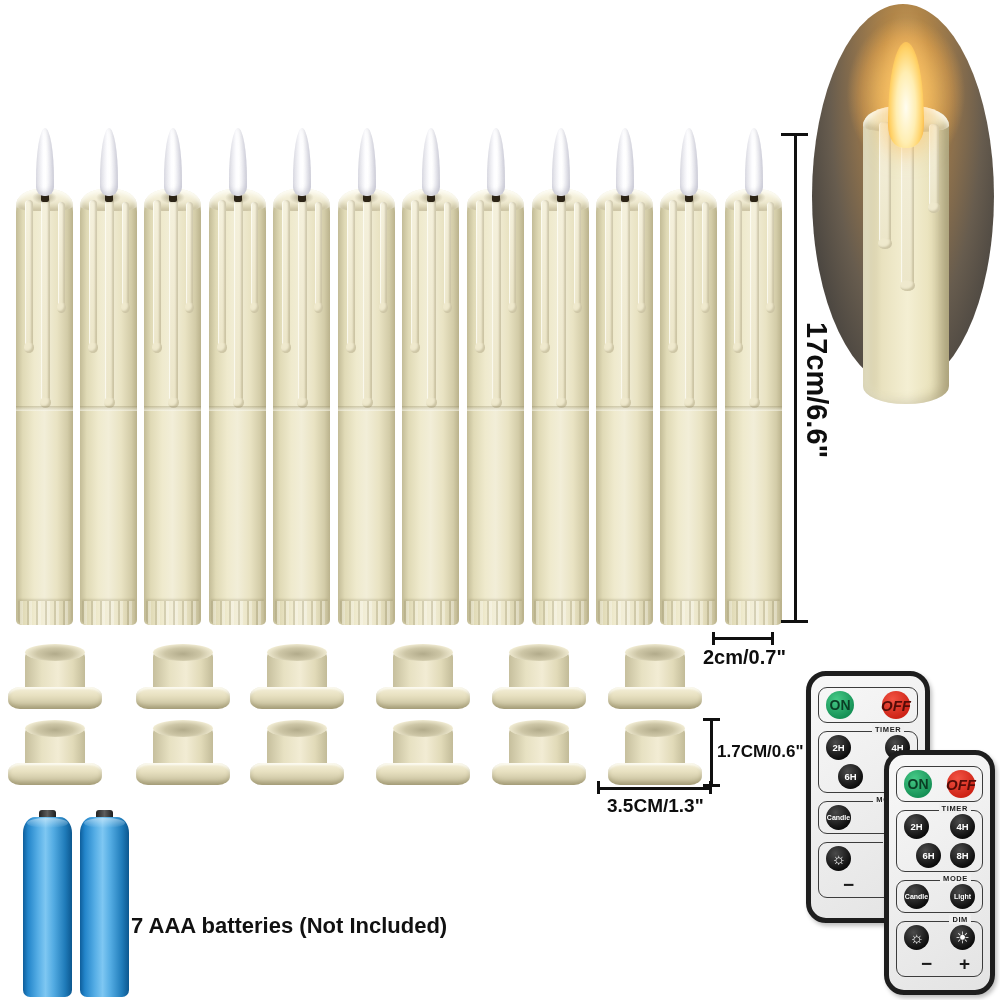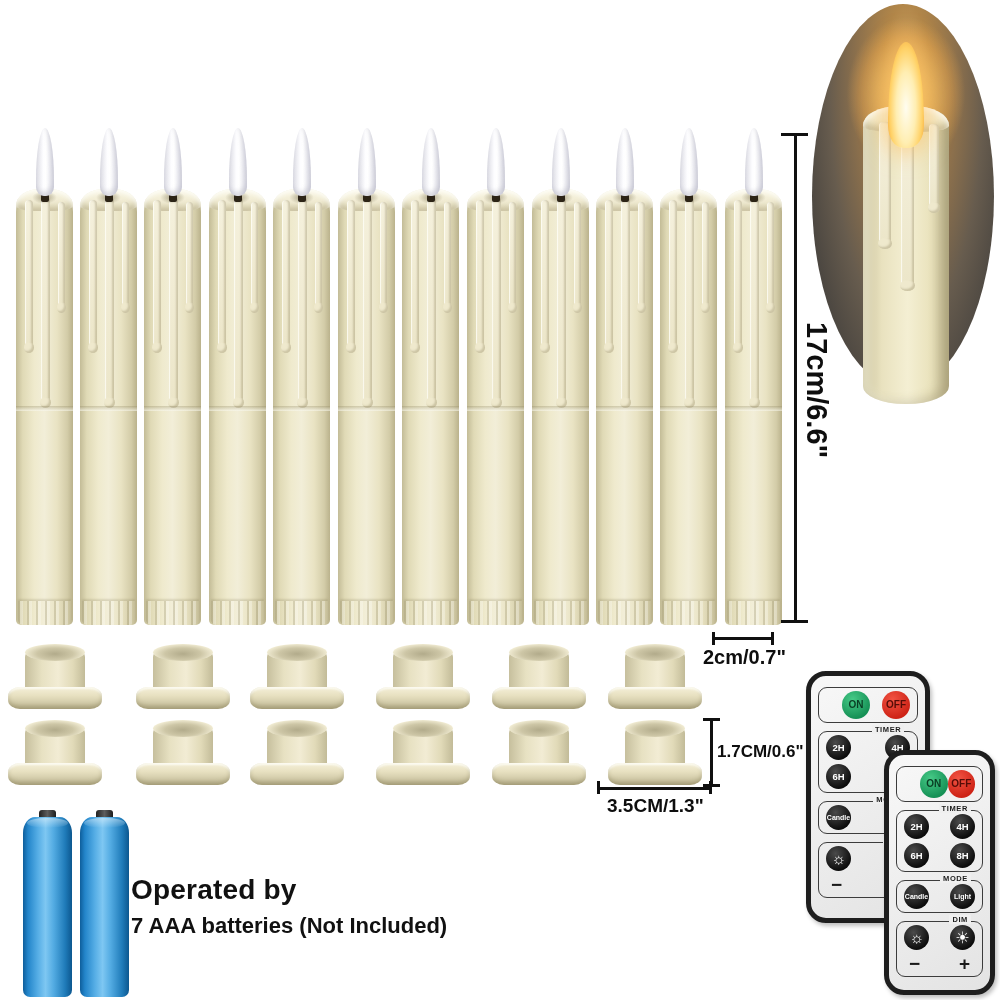--- a/index.html
+++ b/index.html
@@ -109,30 +109,30 @@
   
   .remote { position:absolute; border:5px solid #1e1e1e; border-radius:20px;
             background: linear-gradient(145deg,#f8f8f8,#e3e3e3);
             box-shadow: 2px 3px 4px rgba(0,0,0,.25);
             display:flex; flex-direction:column; padding:11px 7px 0 7px; }
   .r1 { left:806px; top:671px; width:124px; height:252px; z-index:5; }
   .r2 { left:884px; top:750px; width:111px; height:245px; z-index:6; }
   .rpanel { position:relative; border:1.6px solid #3c3c3c; border-radius:9px;
             padding:3px 7px; margin-bottom:8px; }
   .rrow { display:flex; justify-content:space-between; align-items:center; }
-  .rrow + .rrow { margin-top:4px; }
+  .rrow + .rrow { margin-top:4px;margin-left:12px; }
   .rlab { position:absolute; top:-7px; right:13%; font-size:7.5px; font-weight:700; letter-spacing:.6px;
           color:#1c1c1c; background:#efefef; padding:0 3px; line-height:1.2; }
   .rbtn { width:25px; height:25px; border-radius:50%;
           background: radial-gradient(circle at 38% 30%, #4b4b4b, #0c0c0c 72%);
           color:#fff; display:flex; align-items:center; justify-content:center;
           font-weight:700; font-size:9.5px; line-height:1; }
   .rbtn.tiny { font-size:7px; }
-  .rbtn.on  { width:28px; height:28px; background: radial-gradient(circle at 38% 30%, #46ca87, #169156 72%); color:#0a3d24; font-size:10px;margin-left:16px; }
-  .rbtn.off { width:28px; height:28px; background: radial-gradient(circle at 38% 30%, #f25343, #ce2316 72%); color:#550c07; font-size:10px; }
+  .rbtn.on  { width:28px; height:28px; background: radial-gradient(circle at 38% 30%, #46ca87, #169156 72%); color:#0a3d24; font-size:14px; }
+  .rbtn.off { width:28px; height:28px; background: radial-gradient(circle at 38% 30%, #f25343, #ce2316 72%); color:#550c07; font-size:15px;font-style:italic; }
   .sunbtn { font-size:16px; font-weight:400; }
   .pm { font-size:19px; font-weight:700; color:#1a1a1a; padding:0 5px; line-height:1; }
 </style>
 </head>
 <body>
 
 <div class="stage">
 
   <div class="candle-row">
   <div class="candle">
@@ -376,21 +376,20 @@
   <div class="dim-text" style="left:607px; top:795px; font-size:19px;">3.5CM/1.3"</div>
 
   <div class="battery b1">
     <div class="bnub"></div>
     <div class="bbody"></div>
   </div>
   <div class="battery b2">
     <div class="bnub"></div>
     <div class="bbody"></div>
   </div>
-  <div class="note1">Operated by</div>
   <div class="note2">7 AAA batteries (Not Included)</div>
 
   <div class="remote r1">
     <div class="rpanel">
       <div class="rrow">
         <div class="rbtn on">ON</div>
         <div class="rbtn off">OFF</div>
       </div>
     </div>
     <div class="rpanel">

